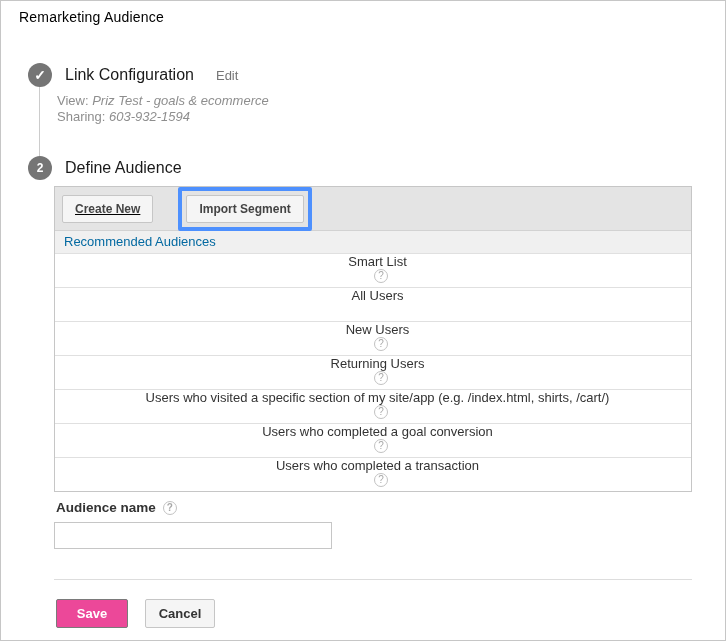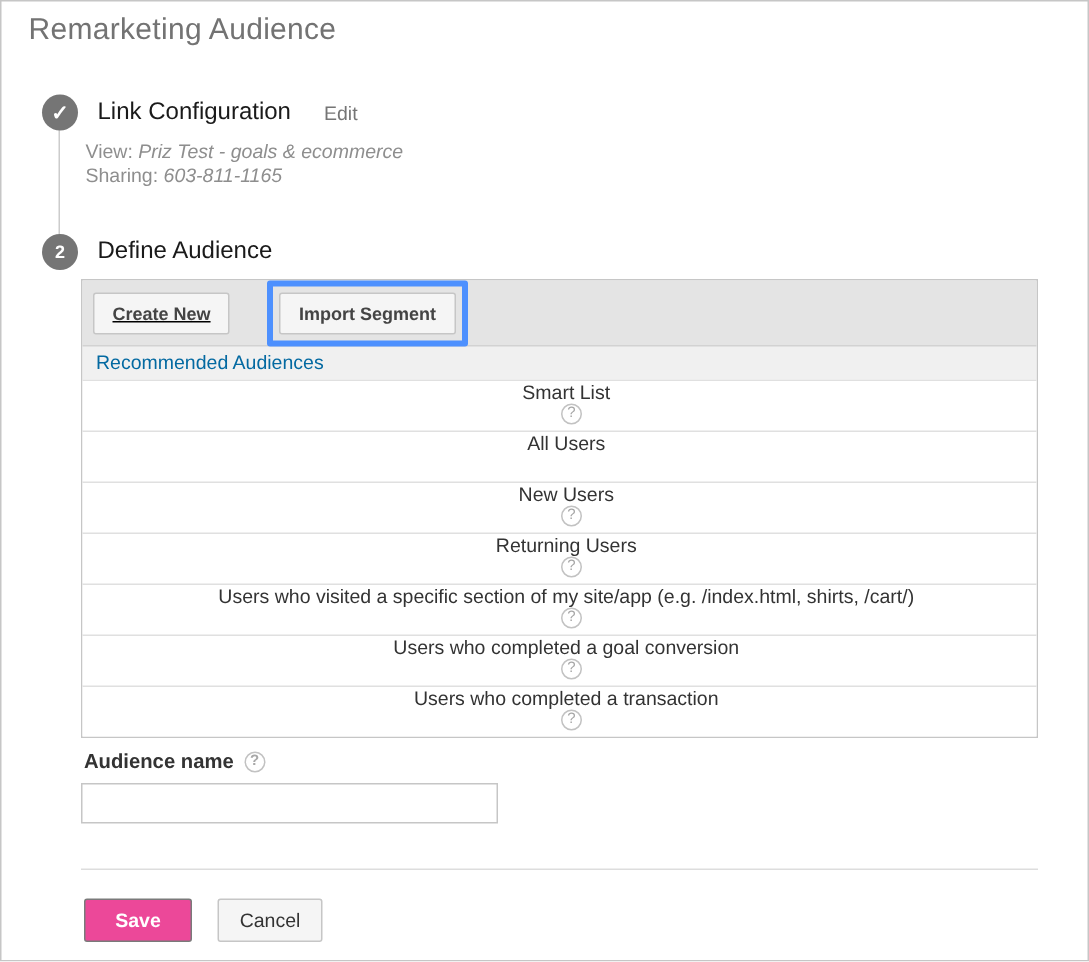--- a/index.html
+++ b/index.html
@@ -10,21 +10,21 @@
   }
   .page {
     position: relative;
     width: 726px; height: 641px;
     background: #ffffff;
     border: 1px solid #c6c6c6;
     overflow: hidden;
   }
   .page-title {
     position: absolute; left: 18px; top: 8px;
-    font-size: 20px; color: #737373; letter-spacing: 0.2px;
+    font-size: 14px; color: #000000; letter-spacing: 0.2px;
   }
   
   .connector {
     position: absolute; left: 38px; top: 84px;
     width: 1px; height: 74px; background: #cccccc;
   }
   
   .step-row {
     position: absolute; left: 27px;
     display: flex; align-items: center;
@@ -134,41 +134,42 @@
     font-family: "Liberation Sans", sans-serif;
     cursor: pointer;
   }
   .cancel-button {
     position: absolute; left: 144px; top: 598px;
     min-width: 70px; height: 29px;
     background: #f5f5f5; border: 1px solid #c6c6c6; border-radius: 2px;
     color: #333333; font-size: 13px;
     font-family: "Liberation Sans", sans-serif;
     cursor: pointer;
+    font-weight: bold;
   }
 </style>
 </head>
 <body>
 
 <div class="page">
 
   <div class="page-title">Remarketing Audience</div>
 
   <div class="connector"></div>
 
   <div class="step-row step1-row">
     <div class="step-circle">
       <span class="check-glyph">✓</span>
     </div>
     <span class="step-title">Link Configuration</span>
     <span class="edit-link">Edit</span>
   </div>
   <div class="step1-details">
     <div><span>View:</span>&nbsp;<span class="detail-value">Priz Test - goals &amp; ecommerce</span></div>
-    <div><span>Sharing:</span>&nbsp;<span class="detail-value">603-811-1165</span></div>
+    <div><span>Sharing:</span>&nbsp;<span class="detail-value">603-932-1594</span></div>
   </div>
 
   <div class="step-row step2-row">
     <div class="step-circle">
       <span class="num-glyph">2</span>
     </div>
     <span class="step-title">Define Audience</span>
   </div>
 
   <div class="panel">

